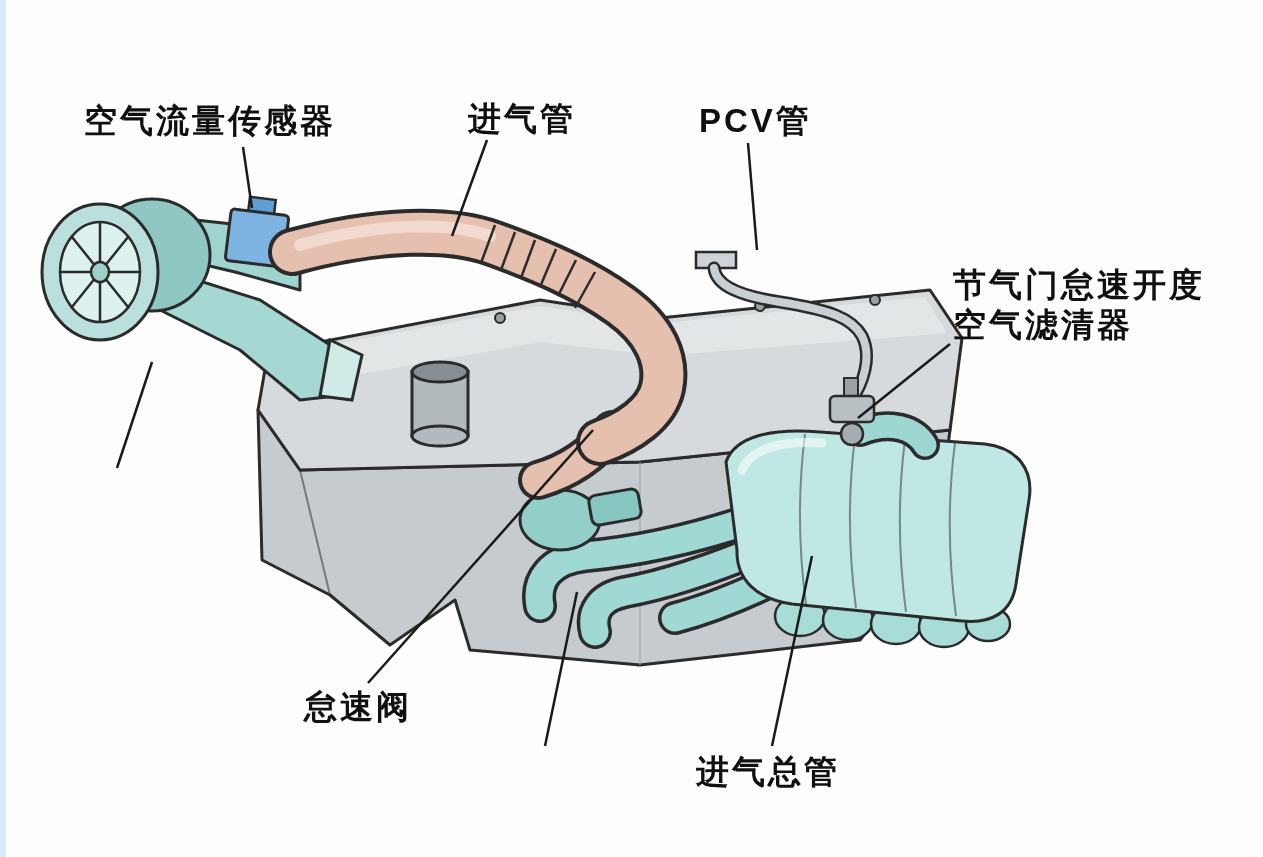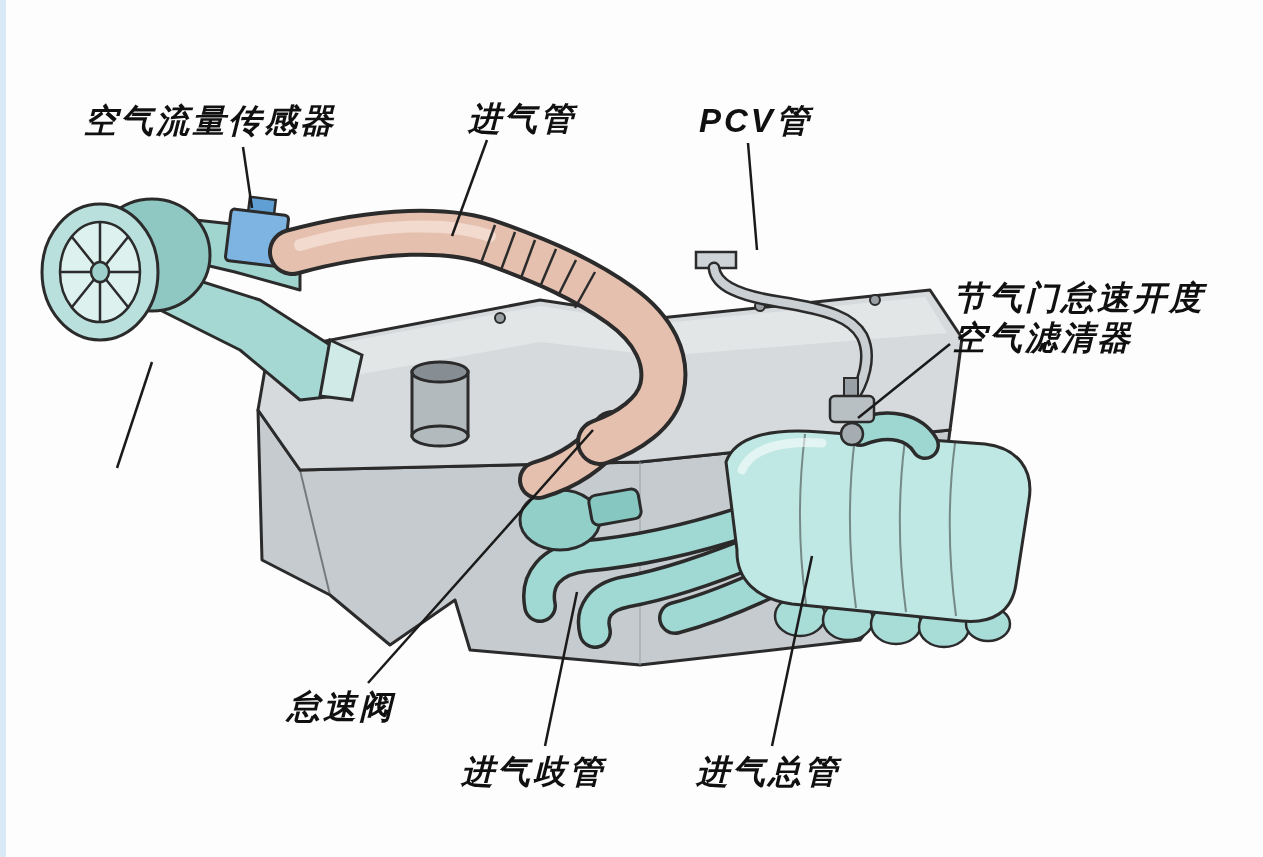--- a/index.html
+++ b/index.html
@@ -16,21 +16,20 @@
   }
   svg{position:absolute;left:0;top:0;}
   .label{
     position:absolute;
     font-weight:700;
     font-size:33px;
     letter-spacing:3px;
     color:#101010;
     white-space:nowrap;
     line-height:40px;
-    font-style:italic;
   }
   .label span{display:block;}
 </style>
 </head>
 <body>
 
 <div id="stage">
 
   <div id="left-strip"></div>
 
@@ -153,31 +152,28 @@
   </div>
 
   <div class="label" style="left:468px;top:99px;">
     <span>进气管</span>
   </div>
 
   <div class="label" style="left:699px;top:101px;">
     <span>PCV管</span>
   </div>
 
-  <div class="label" style="left:953px;top:265px;margin-top:13px;">
+  <div class="label" style="left:953px;top:265px;">
     <span>节气门怠速开度</span>
     <span>空气滤清器</span>
   </div>
 
 
-  <div class="label" style="left:287px;top:687px;">
+  <div class="label" style="left:304px;top:687px;">
     <span>怠速阀</span>
   </div>
 
-  <div class="label" style="left:461px;top:752px;">
-    <span>进气歧管</span>
-  </div>
 
   <div class="label" style="left:696px;top:752px;">
     <span>进气总管</span>
   </div>
 
 </div>
 
 </body></html>

